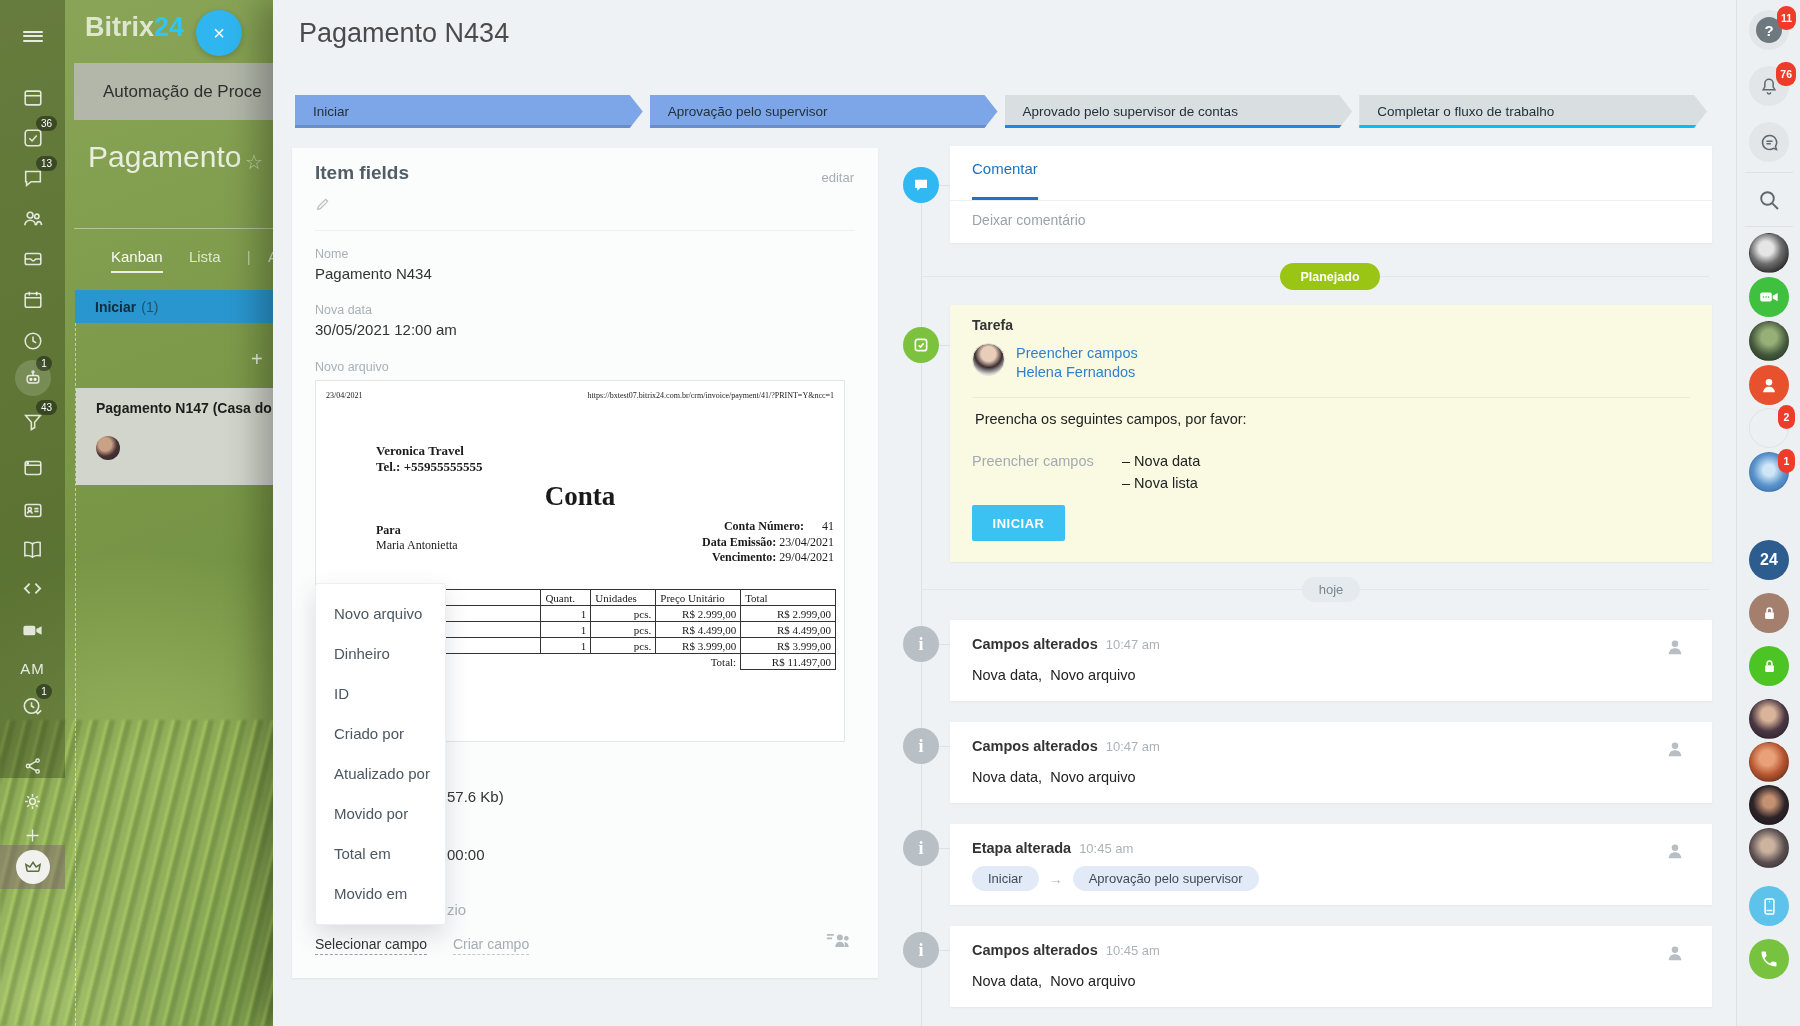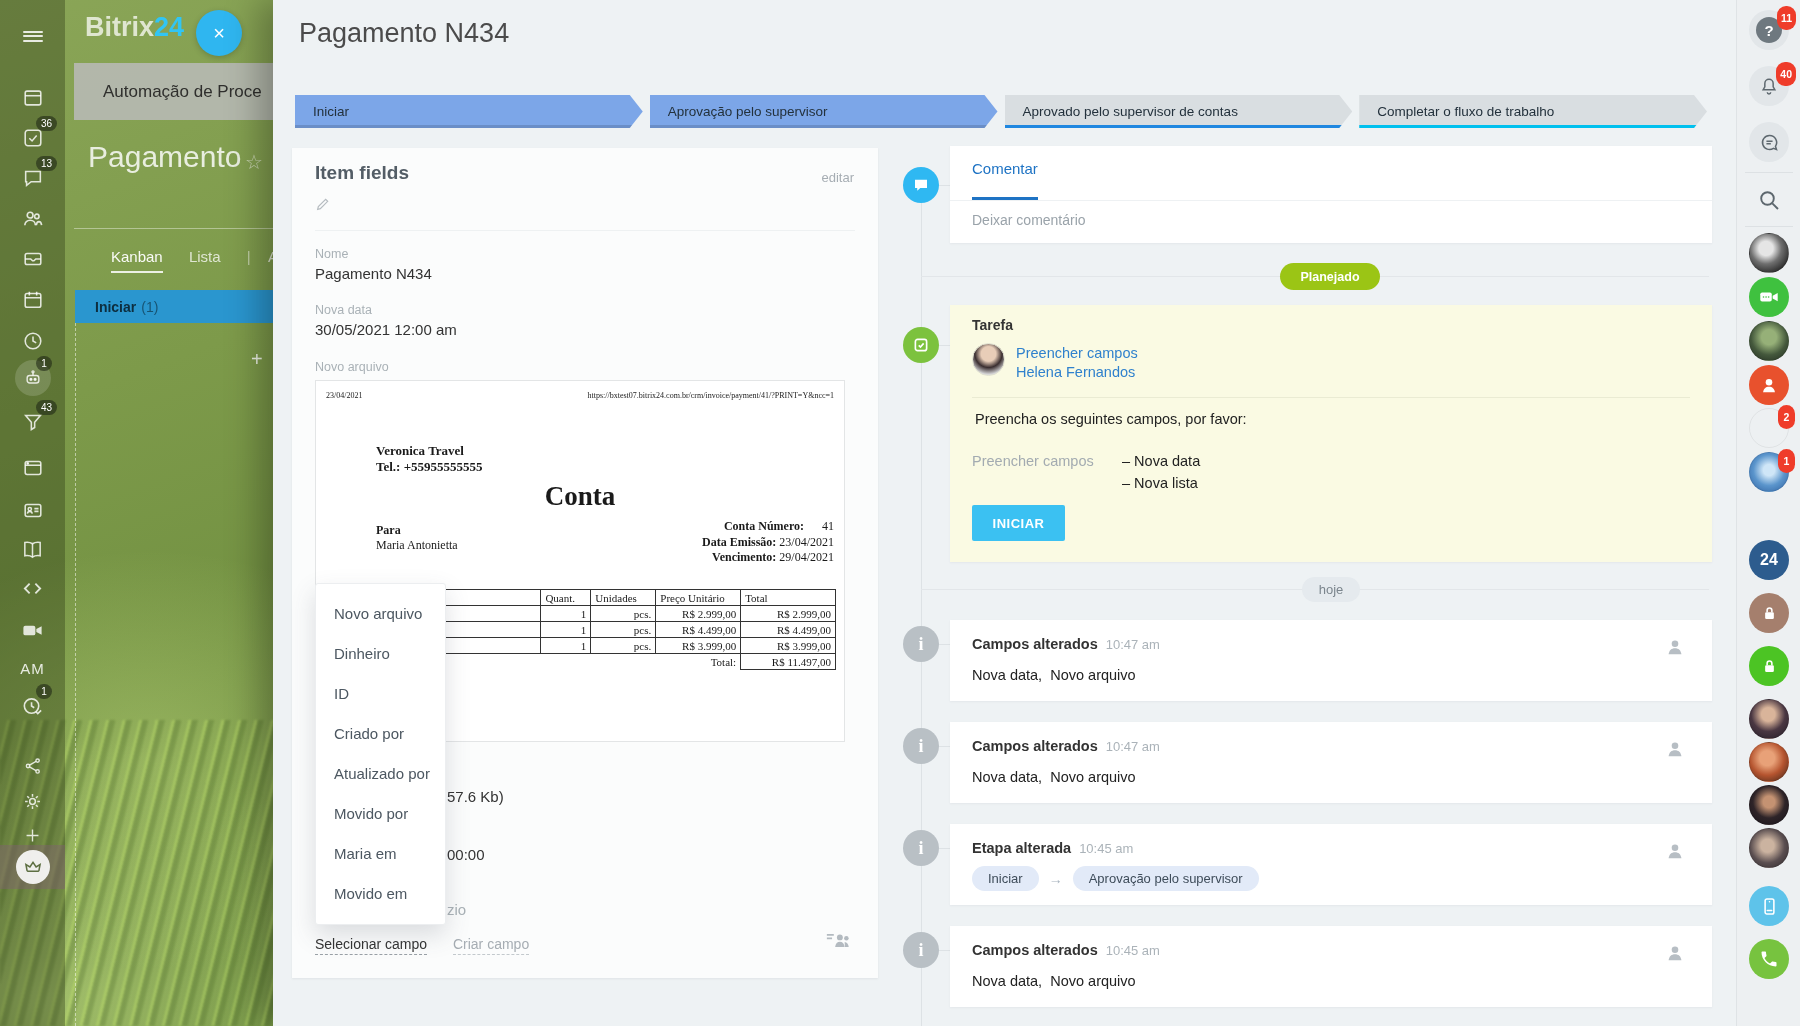--- a/index.html
+++ b/index.html
@@ -8,21 +8,21 @@
     background:
       radial-gradient(420px 300px at 150px 760px, rgba(220,245,150,.35), rgba(0,0,0,0) 70%),
       radial-gradient(500px 380px at 40px 1000px, rgba(225,250,160,.5), rgba(0,0,0,0) 70%),
       linear-gradient(160deg,#8aa557 0%, #7d9a4a 25%, #6c8c3d 55%, #5a7c31 80%, #4d7029 100%);
   }
   .grass { position:absolute; left:0; top:720px; width:300px; height:306px;
     background: repeating-linear-gradient(104deg, rgba(0,0,0,0) 0 7px, rgba(200,235,110,.45) 7px 10px, rgba(55,85,25,.28) 10px 16px);
     filter: blur(1px); opacity:.85; }
 
   
-  .left-rail { position:absolute; left:0; top:0; width:65px; height:1026px; background:rgba(45,58,22,.38); z-index:3; }
+  .left-rail { position:absolute; left:0; top:0; width:65px; height:778px; background:rgba(45,58,22,.38); z-index:3; }
   .lr-item { position:absolute; left:0; width:65px; height:36px; display:flex; align-items:center; justify-content:center; color:rgba(255,255,255,.82); }
   .lr-item svg { display:block; }
   .lr-badge { position:absolute; top:-4px; left:36px; background:rgba(25,32,18,.55); color:#fff; font-size:10px; line-height:15px; border-radius:9px; padding:0 5px; min-width:16px; text-align:center; }
   .burger span { display:block; width:20px; height:2px; background:rgba(255,255,255,.85); margin:2.5px 0; border-radius:1px; }
   .robot-bg { background:rgba(255,255,255,.16); border-radius:50%; width:36px; height:36px; display:flex; align-items:center; justify-content:center; }
   .am-text { font-size:15px; letter-spacing:1px; color:rgba(255,255,255,.85); }
   .crown-row { position:absolute; left:0; top:845px; width:65px; height:44px; background:rgba(128,96,112,.45); display:flex; align-items:center; justify-content:center; }
   .crown-circle { width:34px; height:34px; border-radius:50%; background:rgba(250,250,250,.92); display:flex; align-items:center; justify-content:center; color:#5d6f42; }
 
   
@@ -319,20 +319,24 @@
       <span class="t">Lista</span>
       <span class="sep">|</span>
       <span class="t">Atribui</span>
     </div>
     <div class="kb-header">
       <span class="kt">Iniciar</span>
       <span class="kc">(1)</span>
     </div>
     <div class="kb-dash"></div>
     <div class="kb-add">+</div>
+    <div class="kb-card">
+      <span class="kcap">Pagamento N147 (Casa do</span>
+      <span class="kav"></span>
+    </div>
   </div>
 
   <section class="panel">
     <h1 class="panel-title">Pagamento N434</h1>
 
     <div class="stages">
       <div class="stage done">
           <span>Iniciar</span>
           <i class="u"></i>
         </div>
@@ -446,21 +450,21 @@
       </span>
 
       <div class="dropdown">
         <ul>
           <li>Novo arquivo</li>
           <li>Dinheiro</li>
           <li>ID</li>
           <li>Criado por</li>
           <li>Atualizado por</li>
           <li>Movido por</li>
-          <li>Maria em</li>
+          <li>Total em</li>
           <li>Movido em</li>
         </ul>
       </div>
     </div>
 
     <div class="tl-vline"></div>
 
     <div class="tl-conn" style="top:185px"></div>
     <div class="tl-icon blue" style="top:167px">
       <svg width="18" height="18" viewBox="0 0 24 24" fill="#fff">
@@ -560,21 +564,21 @@
   <aside class="right-rail">
     <div class="rr-item rr-gray" style="top:10px">
       <span class="rr-help-inner">?</span>
       <span class="rr-badge">11</span>
     </div>
     <div class="rr-item rr-gray" style="top:66px">
       <svg width="20" height="20" viewBox="0 0 24 24" fill="none" stroke="currentColor" stroke-width="1.8">
           <path d="M12 4a5 5 0 0 0-5 5v4l-2 3.5h14L17 13V9a5 5 0 0 0-5-5z"></path>
           <path d="M10 19.5a2 2 0 0 0 4 0"></path>
         </svg>
-      <span class="rr-badge">40</span>
+      <span class="rr-badge">76</span>
     </div>
     <div class="rr-item rr-gray" style="top:122px">
       <svg width="21" height="21" viewBox="0 0 24 24" fill="none" stroke="currentColor" stroke-width="1.7">
           <path d="M12 4a8 8 0 1 0 4.5 14.6L20 20l-1.2-3.6A8 8 0 0 0 12 4z"></path>
           <path d="M8.5 10.5h7M8.5 13.5h5"></path>
         </svg>
     </div>
     <div class="rr-div" style="top:172px"></div>
     <div class="rr-item" style="top:180px">
       <svg width="24" height="24" viewBox="0 0 24 24" fill="none" stroke="#5d676e" stroke-width="1.9">

